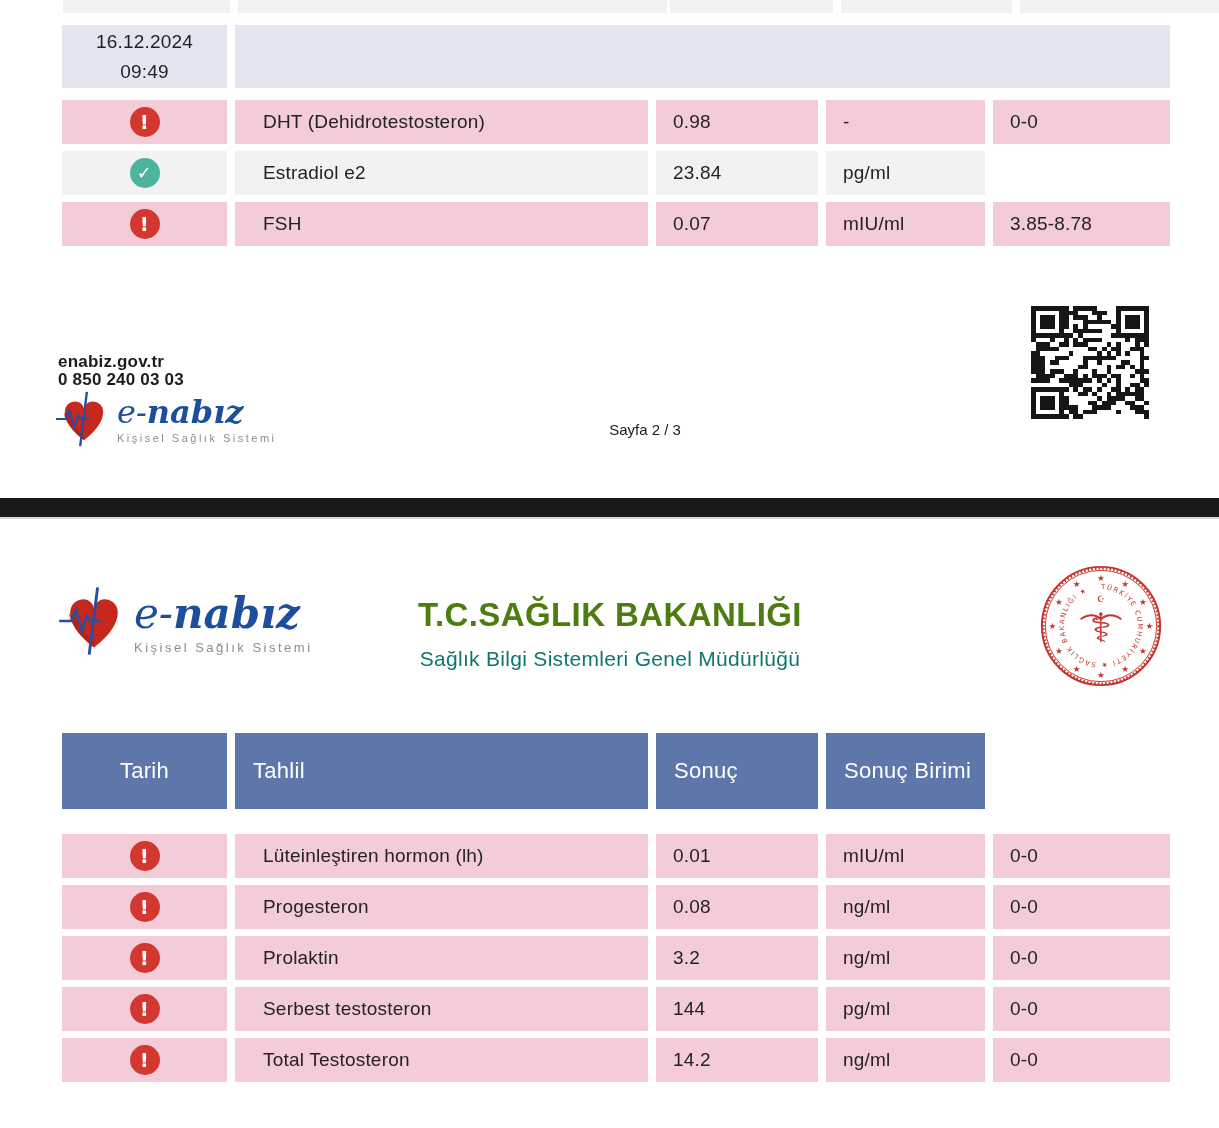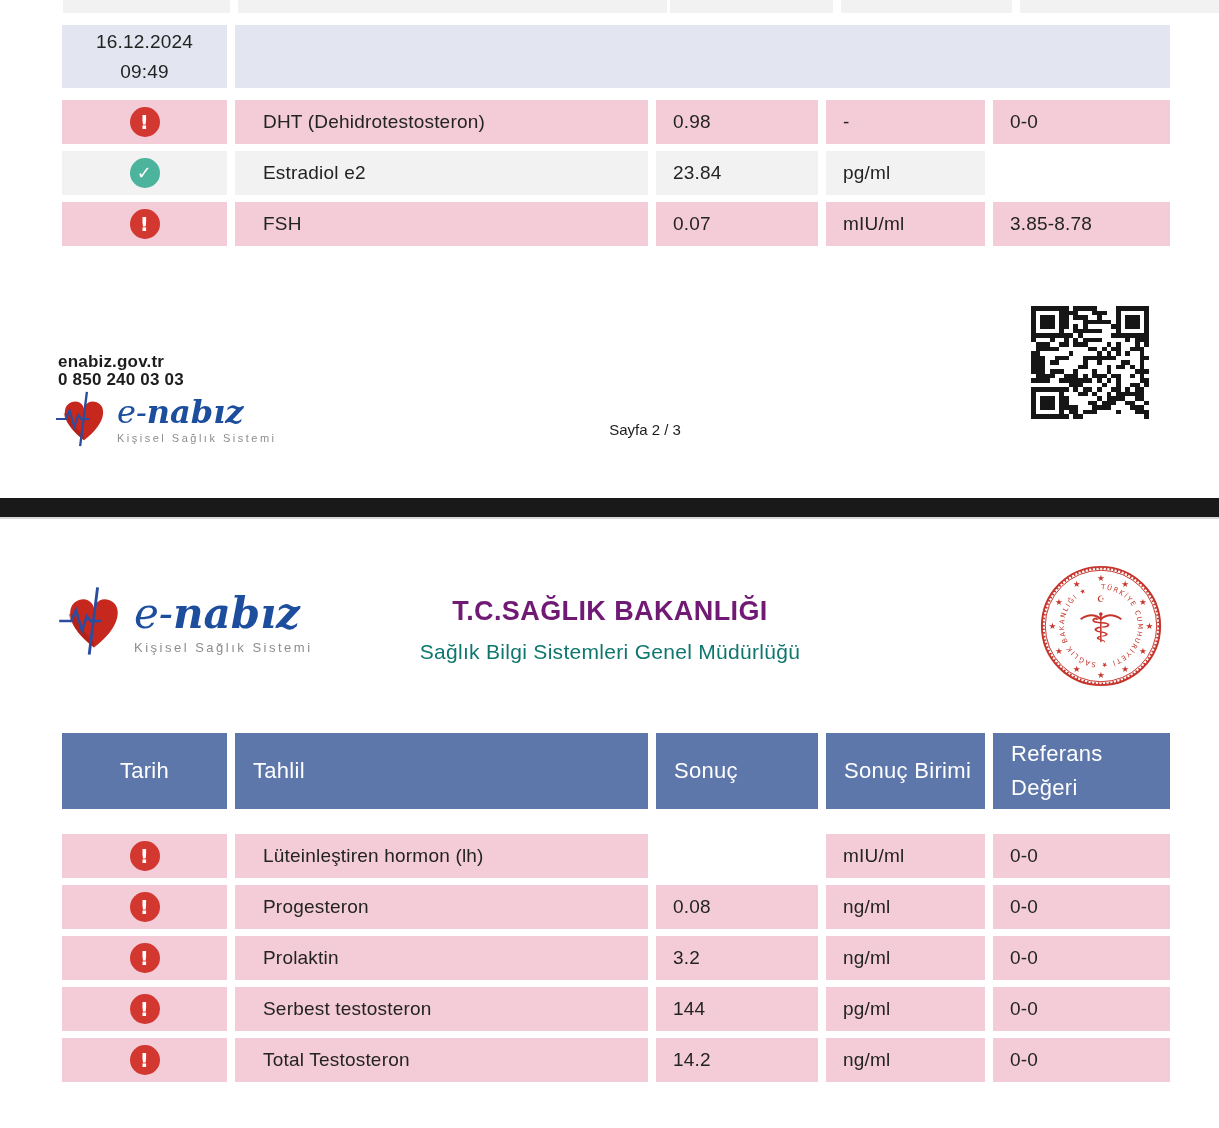--- a/index.html
+++ b/index.html
@@ -38,21 +38,21 @@
   .qr{position:absolute;left:1031px;top:306px;width:118px;height:113px;background:#fff;
       display:grid;grid-template-columns:repeat(25,1fr);grid-template-rows:repeat(25,1fr);}
   .qm{background:#161616;}
 
   
   .page-break{position:absolute;left:0;top:498px;width:1219px;height:19px;background:#191919;
               border-bottom:2px solid #d8d8d8;}
 
   
   .ministry{position:absolute;left:310px;top:596px;width:600px;text-align:center;}
-  .ministry-title{font-size:27px;font-weight:bold;color:#701a75;letter-spacing:.4px;}
+  .ministry-title{font-size:33px;font-weight:bold;color:#4d7c0f;letter-spacing:.4px;}
   .ministry-sub{margin-top:13px;font-size:21px;color:#0f766e;letter-spacing:.3px;}
 
   
   .thead{position:absolute;left:0;top:733px;width:1219px;height:76px;}
   .hcell{position:absolute;top:0;height:100%;background:#5e77ab;color:#fff;display:flex;align-items:center;
          font-size:22px;box-sizing:border-box;line-height:1.55;letter-spacing:.3px;}
   .hc1{left:62px;width:165px;justify-content:center;}
   .hc2{left:235px;width:413px;padding-left:18px;}
   .hc3{left:656px;width:162px;padding-left:18px;}
   .hc4{left:826px;width:159px;padding-left:18px;}
@@ -801,28 +801,28 @@
     <text x="65" y="40" font-size="9" fill="#c5352c" text-anchor="middle">☪</text>
     <path d="M 44 58 Q 56 50 65 58 M 86 58 Q 74 50 65 58" stroke="#c5352c" stroke-width="2" fill="none"></path>
     <text x="65" y="81" font-size="42" fill="#c5352c" text-anchor="middle">⚕</text>
   </svg>
 
   <div class="thead">
     <div class="hcell hc1">Tarih</div>
     <div class="hcell hc2">Tahlil</div>
     <div class="hcell hc3">Sonuç</div>
     <div class="hcell hc4">Sonuç Birimi</div>
-    <div class="hcell hc5">Referans Değeri</div>
   </div>
 
   <div class="row" style="top:834px;">
     <div class="cell c1 pink">
         <span class="status-icon alert">!</span>
       </div>
     <div class="cell c2 pink">Lüteinleştiren hormon (lh)</div>
+    <div class="cell c3 pink">0.01</div>
     <div class="cell c4 pink">mIU/ml</div>
     <div class="cell c5 pink">0-0</div>
   </div>
   <div class="row" style="top:885px;">
     <div class="cell c1 pink">
         <span class="status-icon alert">!</span>
       </div>
     <div class="cell c2 pink">Progesteron</div>
     <div class="cell c3 pink">0.08</div>
     <div class="cell c4 pink">ng/ml</div>

